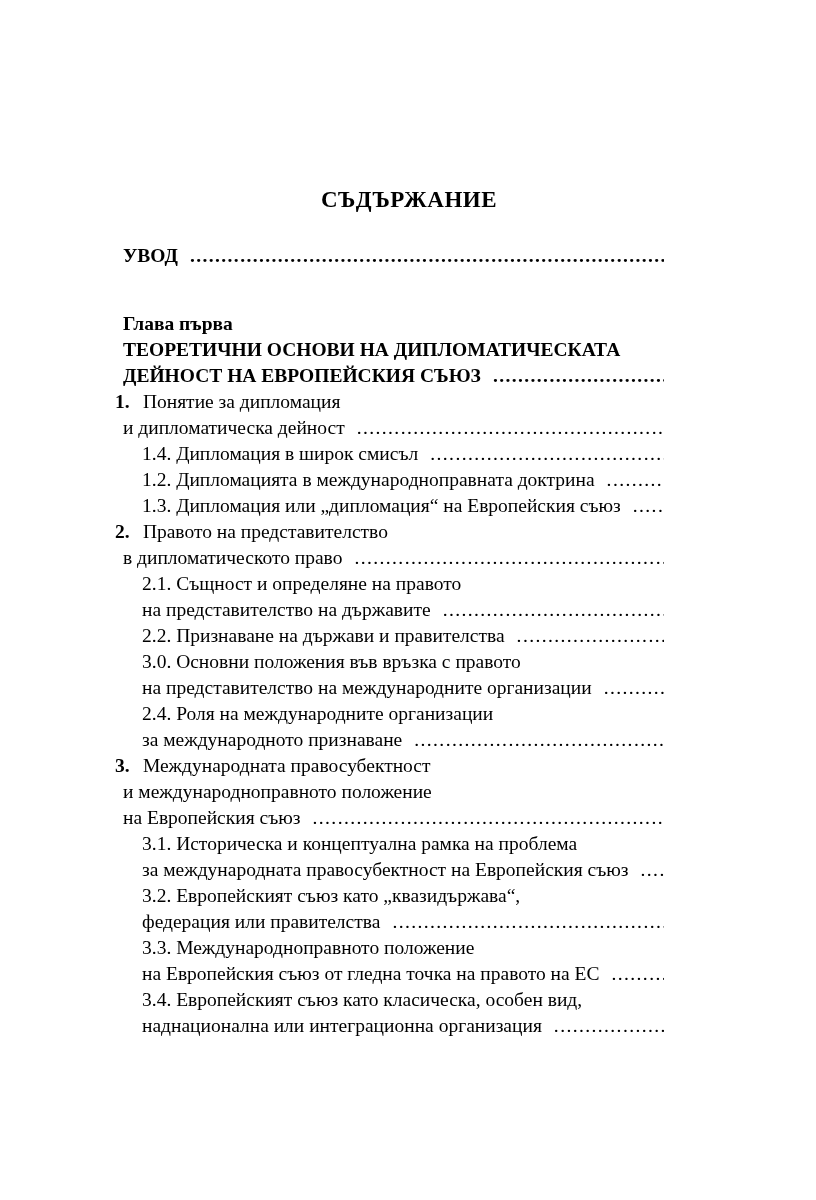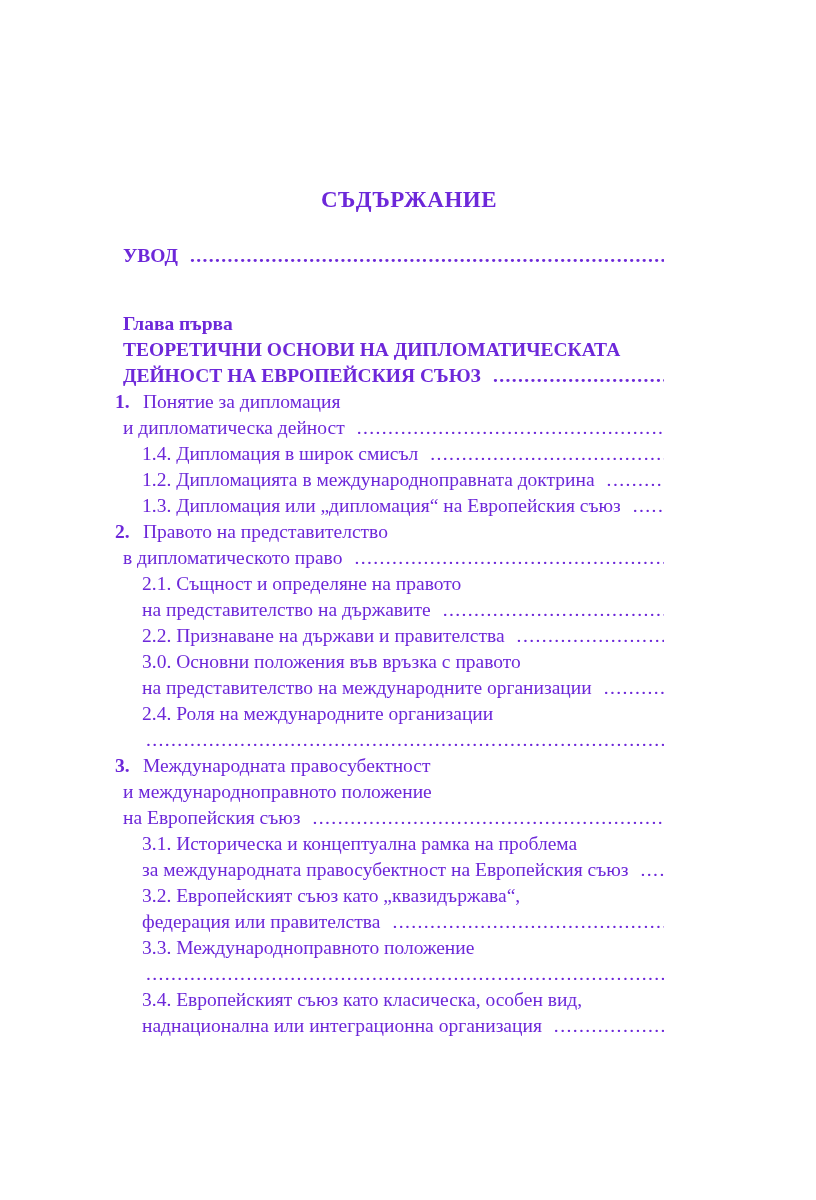--- a/index.html
+++ b/index.html
@@ -5,21 +5,21 @@
   html, body {
     margin: 0;
     padding: 0;
     background: #ffffff;
   }
   .page {
     position: relative;
     width: 664px;
     height: 1200px;
     background: #ffffff;
-    color: #6d28d9;
+    color: #000000;
     font-family: "Liberation Serif", "DejaVu Serif", serif;
     overflow: hidden;
   }
   .title {
     position: absolute;
     left: 115px;
     top: 186px;
     width: 588px;
     margin: 0;
     text-align: center;
@@ -175,20 +175,21 @@
     <span class="pagenum">74</span>
   </div>
       <div class="row indent noleader">
     <span class="prefix"></span>
     <span class="text">2.4. Роля на международните организации</span>
     <span class="leader"></span>
     <span class="pagenum"></span>
   </div>
       <div class="row indent">
     <span class="prefix"></span>
+    <span class="text">за международното признаване</span>
     <span class="leader"></span>
     <span class="pagenum">86</span>
   </div>
       <div class="row noleader">
     <span class="prefix">3.</span>
     <span class="text">Международната правосубектност</span>
     <span class="leader"></span>
     <span class="pagenum"></span>
   </div>
       <div class="row noleader">
@@ -228,20 +229,21 @@
     <span class="pagenum">102</span>
   </div>
       <div class="row indent noleader">
     <span class="prefix"></span>
     <span class="text">3.3. Международноправното положение</span>
     <span class="leader"></span>
     <span class="pagenum"></span>
   </div>
       <div class="row indent">
     <span class="prefix"></span>
+    <span class="text">на Европейския съюз от гледна точка на правото на ЕС</span>
     <span class="leader"></span>
     <span class="pagenum">113</span>
   </div>
       <div class="row indent noleader">
     <span class="prefix"></span>
     <span class="text">3.4. Европейският съюз като класическа, особен вид,</span>
     <span class="leader"></span>
     <span class="pagenum"></span>
   </div>
       <div class="row indent">

